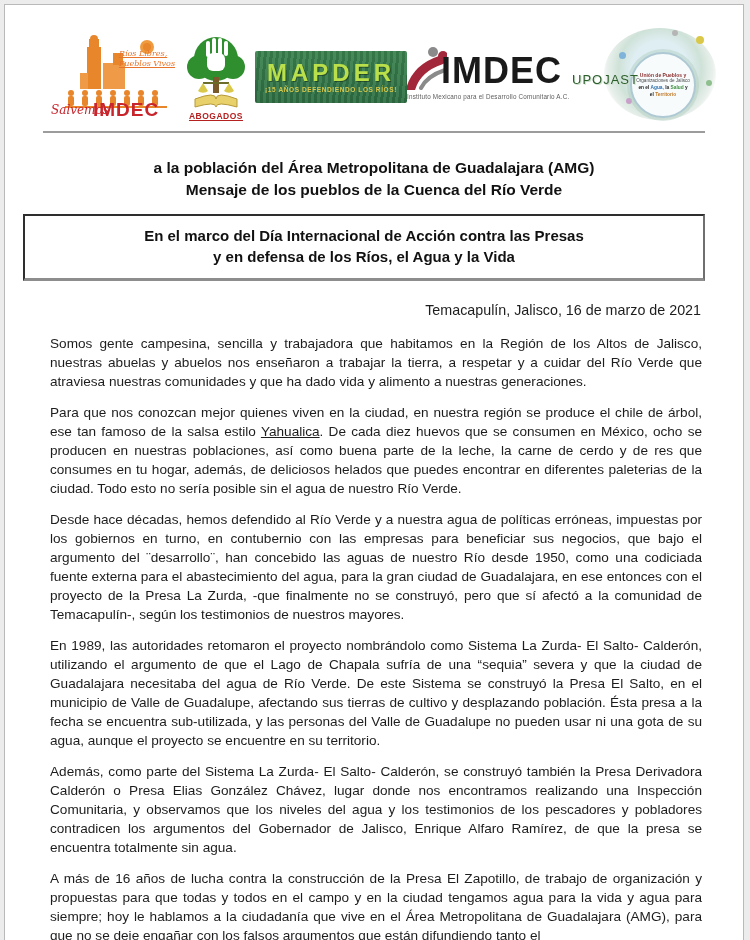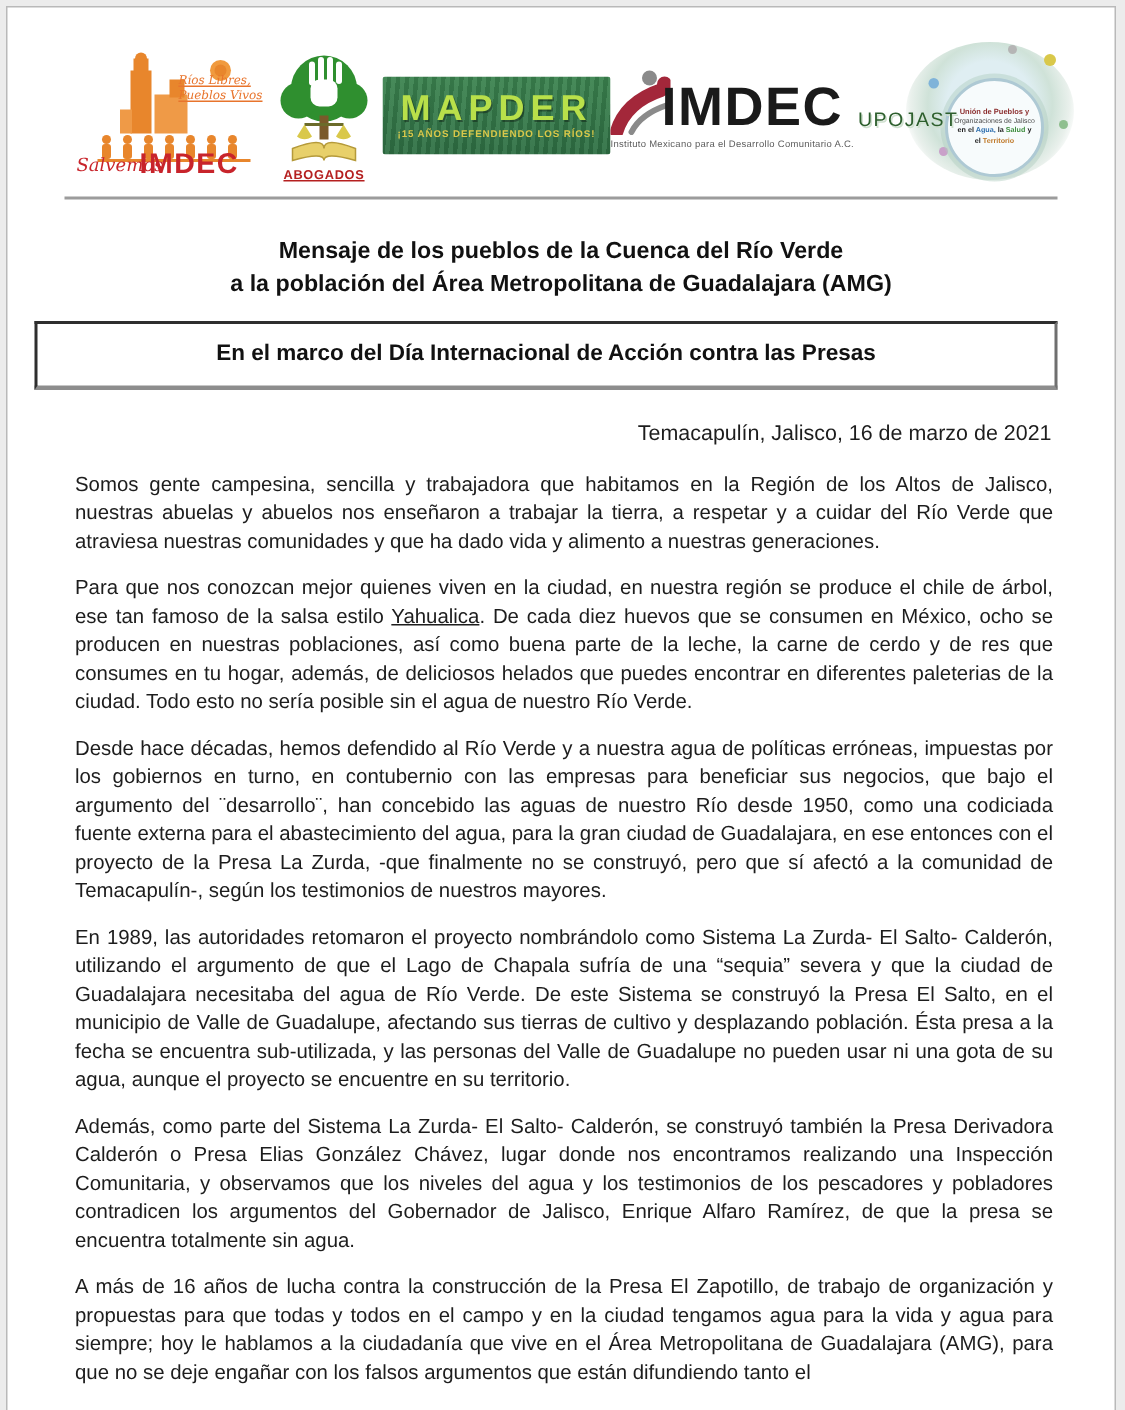--- a/index.html
+++ b/index.html
@@ -263,26 +263,27 @@
           <span class="w-terr">Territorio</span>
         </div>
       </div>
       <div class="upojast-word">UPOJAST</div>
     </div>
   </div>
 
   <div class="header-rule"></div>
 
   <div class="doc-title">
+    <div>a la población del Área Metropolitana de Guadalajara (AMG)</div>
     <div>Mensaje de los pueblos de la Cuenca del Río Verde</div>
-    <div>a la población del Área Metropolitana de Guadalajara (AMG)</div>
   </div>
 
   <div class="subtitle-box">
     <div>En el marco del Día Internacional de Acción contra las Presas</div>
+    <div>y en defensa de los Ríos, el Agua y la Vida</div>
   </div>
 
   <div class="dateline">Temacapulín, Jalisco, 16 de marzo de 2021</div>
 
   <div class="body-text">
     <p>Somos gente campesina, sencilla y trabajadora que habitamos en la Región de los Altos de Jalisco, nuestras abuelas y abuelos nos enseñaron a trabajar la tierra, a respetar y a cuidar del Río Verde que atraviesa nuestras comunidades y que ha dado vida y alimento a nuestras generaciones.</p>
     <p><span>Para que nos conozcan mejor quienes viven en la ciudad, en nuestra región se produce el chile de árbol, ese tan famoso de la salsa estilo </span><span class="underlined">Yahualica</span><span>. De cada diez huevos que se consumen en México, ocho se producen en nuestras poblaciones, así como buena parte de la leche, la carne de cerdo y de res que consumes en tu hogar, además, de deliciosos helados que puedes encontrar en diferentes paleterias de la ciudad. Todo esto no sería posible sin el agua de nuestro Río Verde.</span></p>
     <p>Desde hace décadas, hemos defendido al Río Verde y a nuestra agua de políticas erróneas, impuestas por los gobiernos en turno, en contubernio con las empresas para beneficiar sus negocios, que bajo el argumento del ¨desarrollo¨, han concebido las aguas de nuestro Río desde 1950, como una codiciada fuente externa para el abastecimiento del agua, para la gran ciudad de Guadalajara, en ese entonces con el proyecto de la Presa La Zurda, -que finalmente no se construyó, pero que sí afectó a la comunidad de Temacapulín-, según los  testimonios de nuestros mayores.</p>
     <p>En 1989, las autoridades retomaron el proyecto nombrándolo como Sistema La Zurda- El Salto- Calderón, utilizando el argumento de que el Lago de Chapala sufría de una “sequia” severa y que la ciudad de Guadalajara necesitaba del agua de Río Verde. De este Sistema se construyó la Presa El Salto, en el municipio de Valle de Guadalupe, afectando sus tierras de cultivo y desplazando población. Ésta presa a la fecha se encuentra sub-utilizada, y las personas del Valle de Guadalupe no pueden  usar ni una gota de su agua, aunque el proyecto se encuentre en su territorio.</p>
     <p>Además, como parte del Sistema La Zurda- El Salto- Calderón, se construyó también la Presa Derivadora Calderón o Presa Elias González Chávez, lugar donde nos encontramos realizando una Inspección Comunitaria, y observamos que los niveles del agua y los testimonios de los pescadores y pobladores contradicen los argumentos del Gobernador de Jalisco, Enrique Alfaro Ramírez, de que la presa se encuentra totalmente sin agua.</p>

